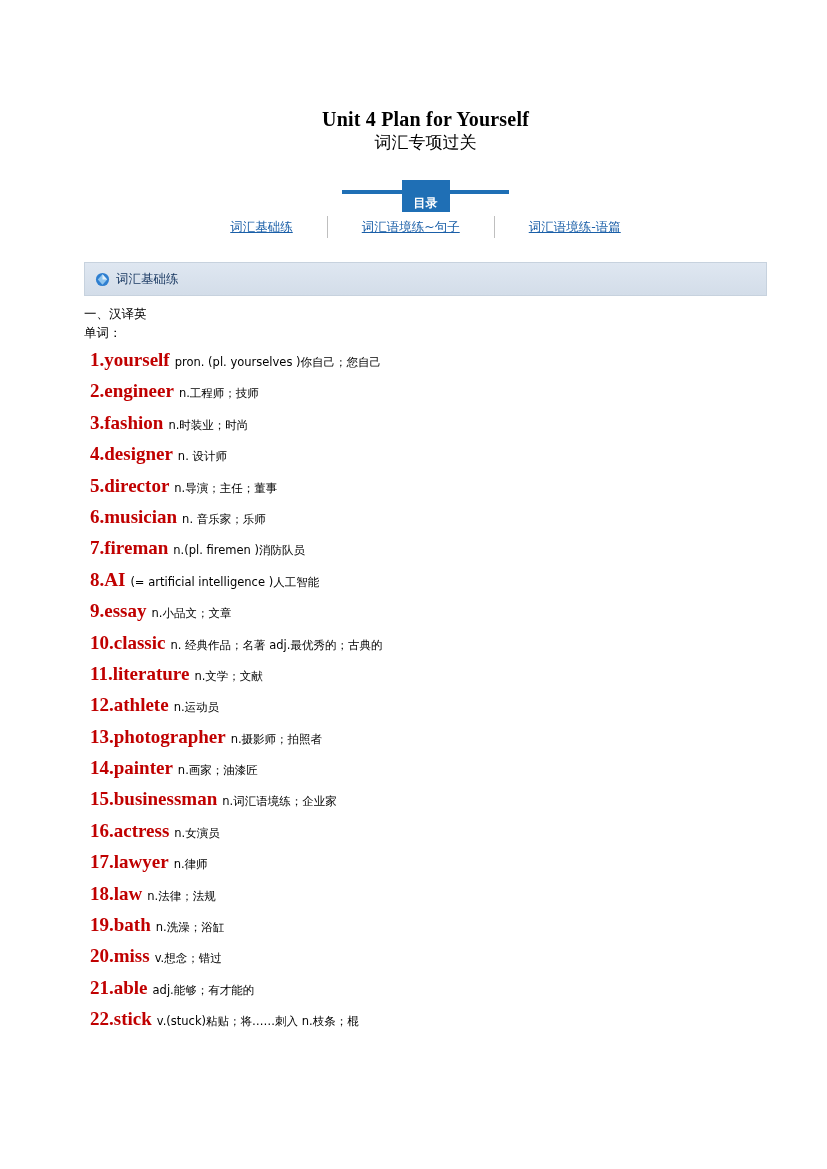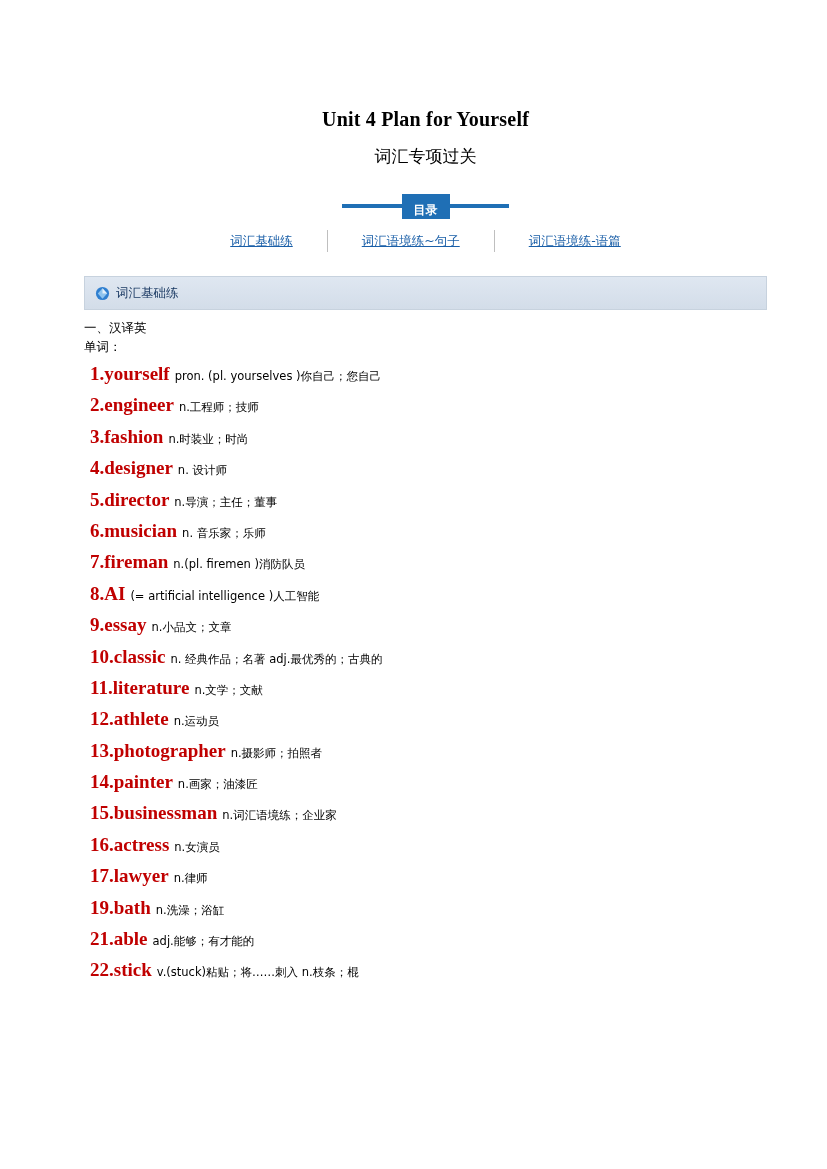--- a/index.html
+++ b/index.html
@@ -29,21 +29,20 @@
     font-weight: bold;
     font-size: 20px;
     letter-spacing: 0.2px;
     margin-top: 108px;
     color: #000;
   }
   .doc-subtitle {
     text-align: center;
     font-family: "DejaVu Sans", sans-serif;
     font-size: 17px;
-    margin-top: 14px;
     color: #000;
   }
 
   
   .toc-wrap {
     margin-top: 26px;
     position: relative;
     height: 22px;
   }
   .toc-line {
@@ -57,21 +56,21 @@
   .toc-label {
     position: absolute;
     left: 50%;
     transform: translateX(-50%);
     top: 0px;
     background: #1f6fb5;
     color: #ffffff;
     font-family: "DejaVu Sans", sans-serif;
     font-size: 12px;
     font-weight: bold;
-    padding: 10px 12px 3px 12px;
+    padding: 17px 12px 3px 12px;
     line-height: 1;
   }
 
   .toc-links {
     margin-top: 14px;
     display: flex;
     justify-content: center;
     align-items: center;
     gap: 0px;
   }
@@ -229,23 +228,29 @@
     <div class="word-row">
       <span class="w-term">15.businessman</span><span class="w-def">n.词汇语境练；企业家</span>
     </div>
     <div class="word-row">
       <span class="w-term">16.actress</span><span class="w-def">n.女演员</span>
     </div>
     <div class="word-row">
       <span class="w-term">17.lawyer</span><span class="w-def">n.律师</span>
     </div>
     <div class="word-row">
+      <span class="w-term">18.law</span><span class="w-def">n.法律；法规</span>
+    </div>
+    <div class="word-row">
       <span class="w-term">19.bath</span><span class="w-def">n.洗澡；浴缸</span>
     </div>
     <div class="word-row">
+      <span class="w-term">20.miss</span><span class="w-def">v.想念；错过</span>
+    </div>
+    <div class="word-row">
       <span class="w-term">21.able</span><span class="w-def">adj.能够；有才能的</span>
     </div>
     <div class="word-row">
       <span class="w-term">22.stick</span><span class="w-def">v.(stuck)粘贴；将……刺入 n.枝条；棍</span>
     </div>
 
   </div>
 </div>
 
 </body></html>

